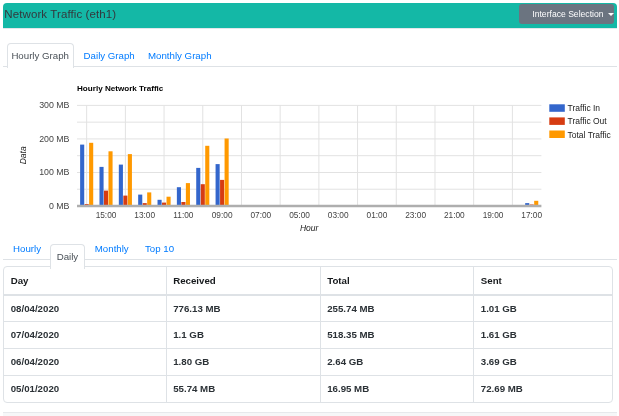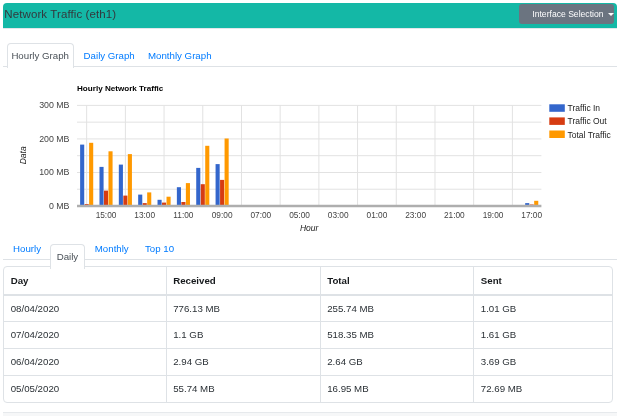--- a/index.html
+++ b/index.html
@@ -24,21 +24,21 @@
   border-bottom:1px solid #dee2e6; }
 .tab-active { position:absolute; background:#fff; border:1px solid #dee2e6; border-bottom:none;
   border-radius:4px 4px 0 0; font-size:9.7px; color:#495057; text-align:center; z-index:2; height:25px; }
 .tab-link { position:absolute; font-size:9.7px; color:#007bff; }
 
 
 #twrap { position:absolute; left:3.2px; top:265.5px; width:609.8px; height:137.2px;
   border:1px solid #dee2e6; border-radius:4px; overflow:hidden; background:#fff; }
 .tbl { width:100%; border-collapse:collapse; font-size:9.7px; color:#2b3136; table-layout:fixed; }
 .tbl th, .tbl td { border-right:1px solid #dee2e6; border-bottom:1px solid #dee2e6;
-  text-align:left; font-weight:normal; padding:0 0 0 6.5px; height:26.9px; vertical-align:middle; }
+  text-align:left; font-weight:bold; padding:0 0 0 6.5px; height:26.9px; vertical-align:middle; }
 .tbl th { font-weight:bold; color:#16191c; border-bottom:2px solid #dee2e6; height:28px; }
 .tbl th:last-child, .tbl td:last-child { border-right:none; }
 .tbl tbody tr:last-child td { border-bottom:none; }
 #nextcard { position:absolute; left:2.5px; top:412.3px; width:614px; height:4px;
   background:#f6f7f8; border-top:1px solid #e6e9ec; }
 </style>
 </head>
 <body>
 <div id="hdr" class="abs">
     <h1>Network Traffic (eth1)</h1>
@@ -158,26 +158,26 @@
           <td>1.01 GB</td>
         </tr>
         <tr>
           <td>07/04/2020</td>
           <td>1.1 GB</td>
           <td>518.35 MB</td>
           <td>1.61 GB</td>
         </tr>
         <tr>
           <td>06/04/2020</td>
-          <td>2.94 GB</td>
+          <td>1.80 GB</td>
           <td>2.64 GB</td>
           <td>3.69 GB</td>
         </tr>
         <tr>
-          <td>05/05/2020</td>
+          <td>05/01/2020</td>
           <td>55.74 MB</td>
           <td>16.95 MB</td>
           <td>72.69 MB</td>
         </tr>
       </tbody>
     </table>
   </div>
 <div id="nextcard"></div>
 
 </body></html>

